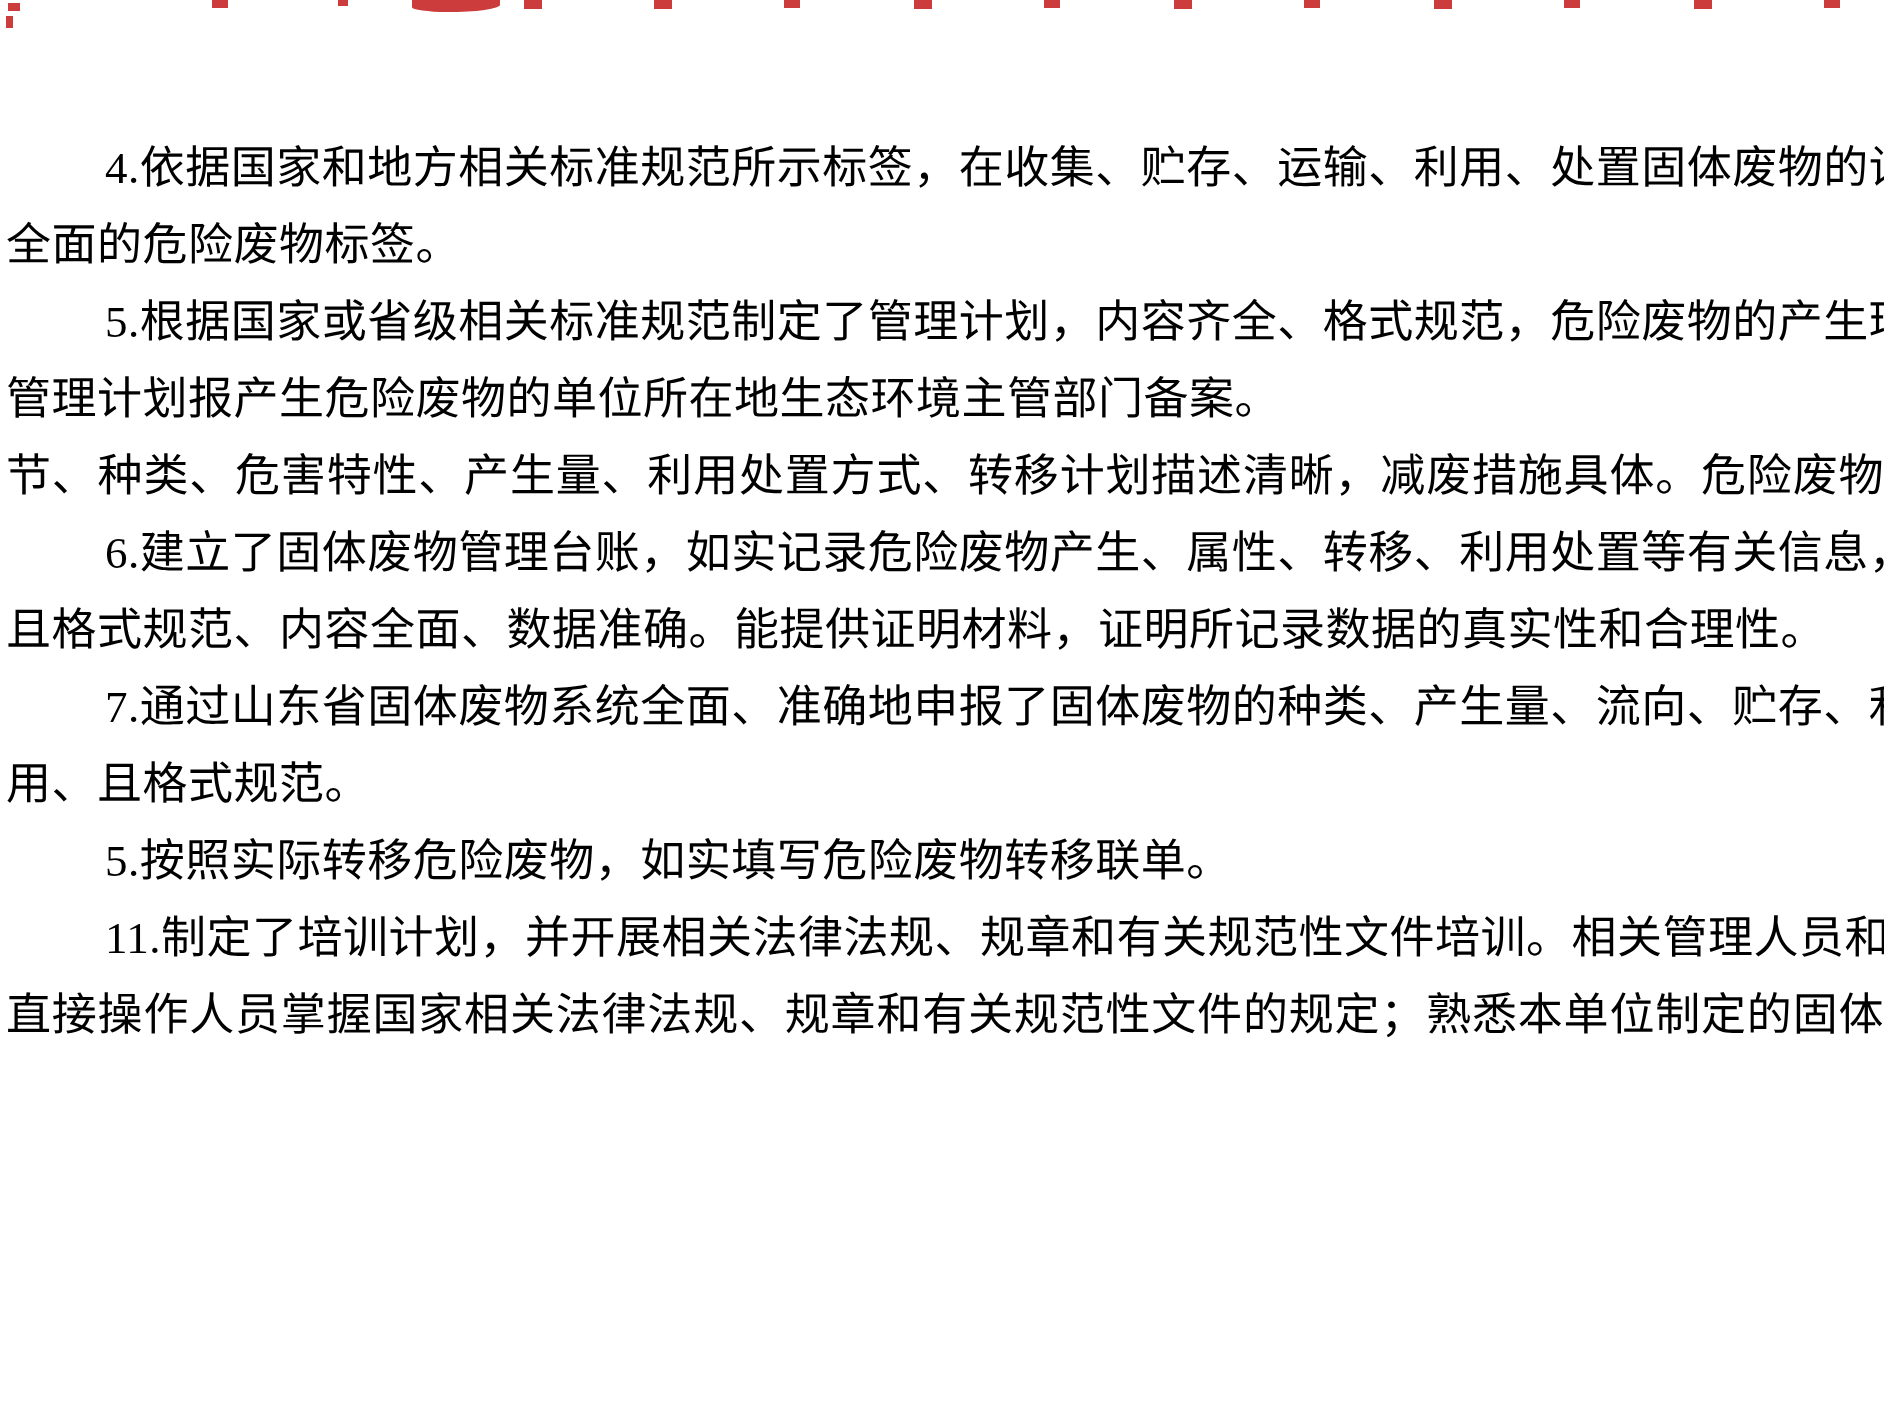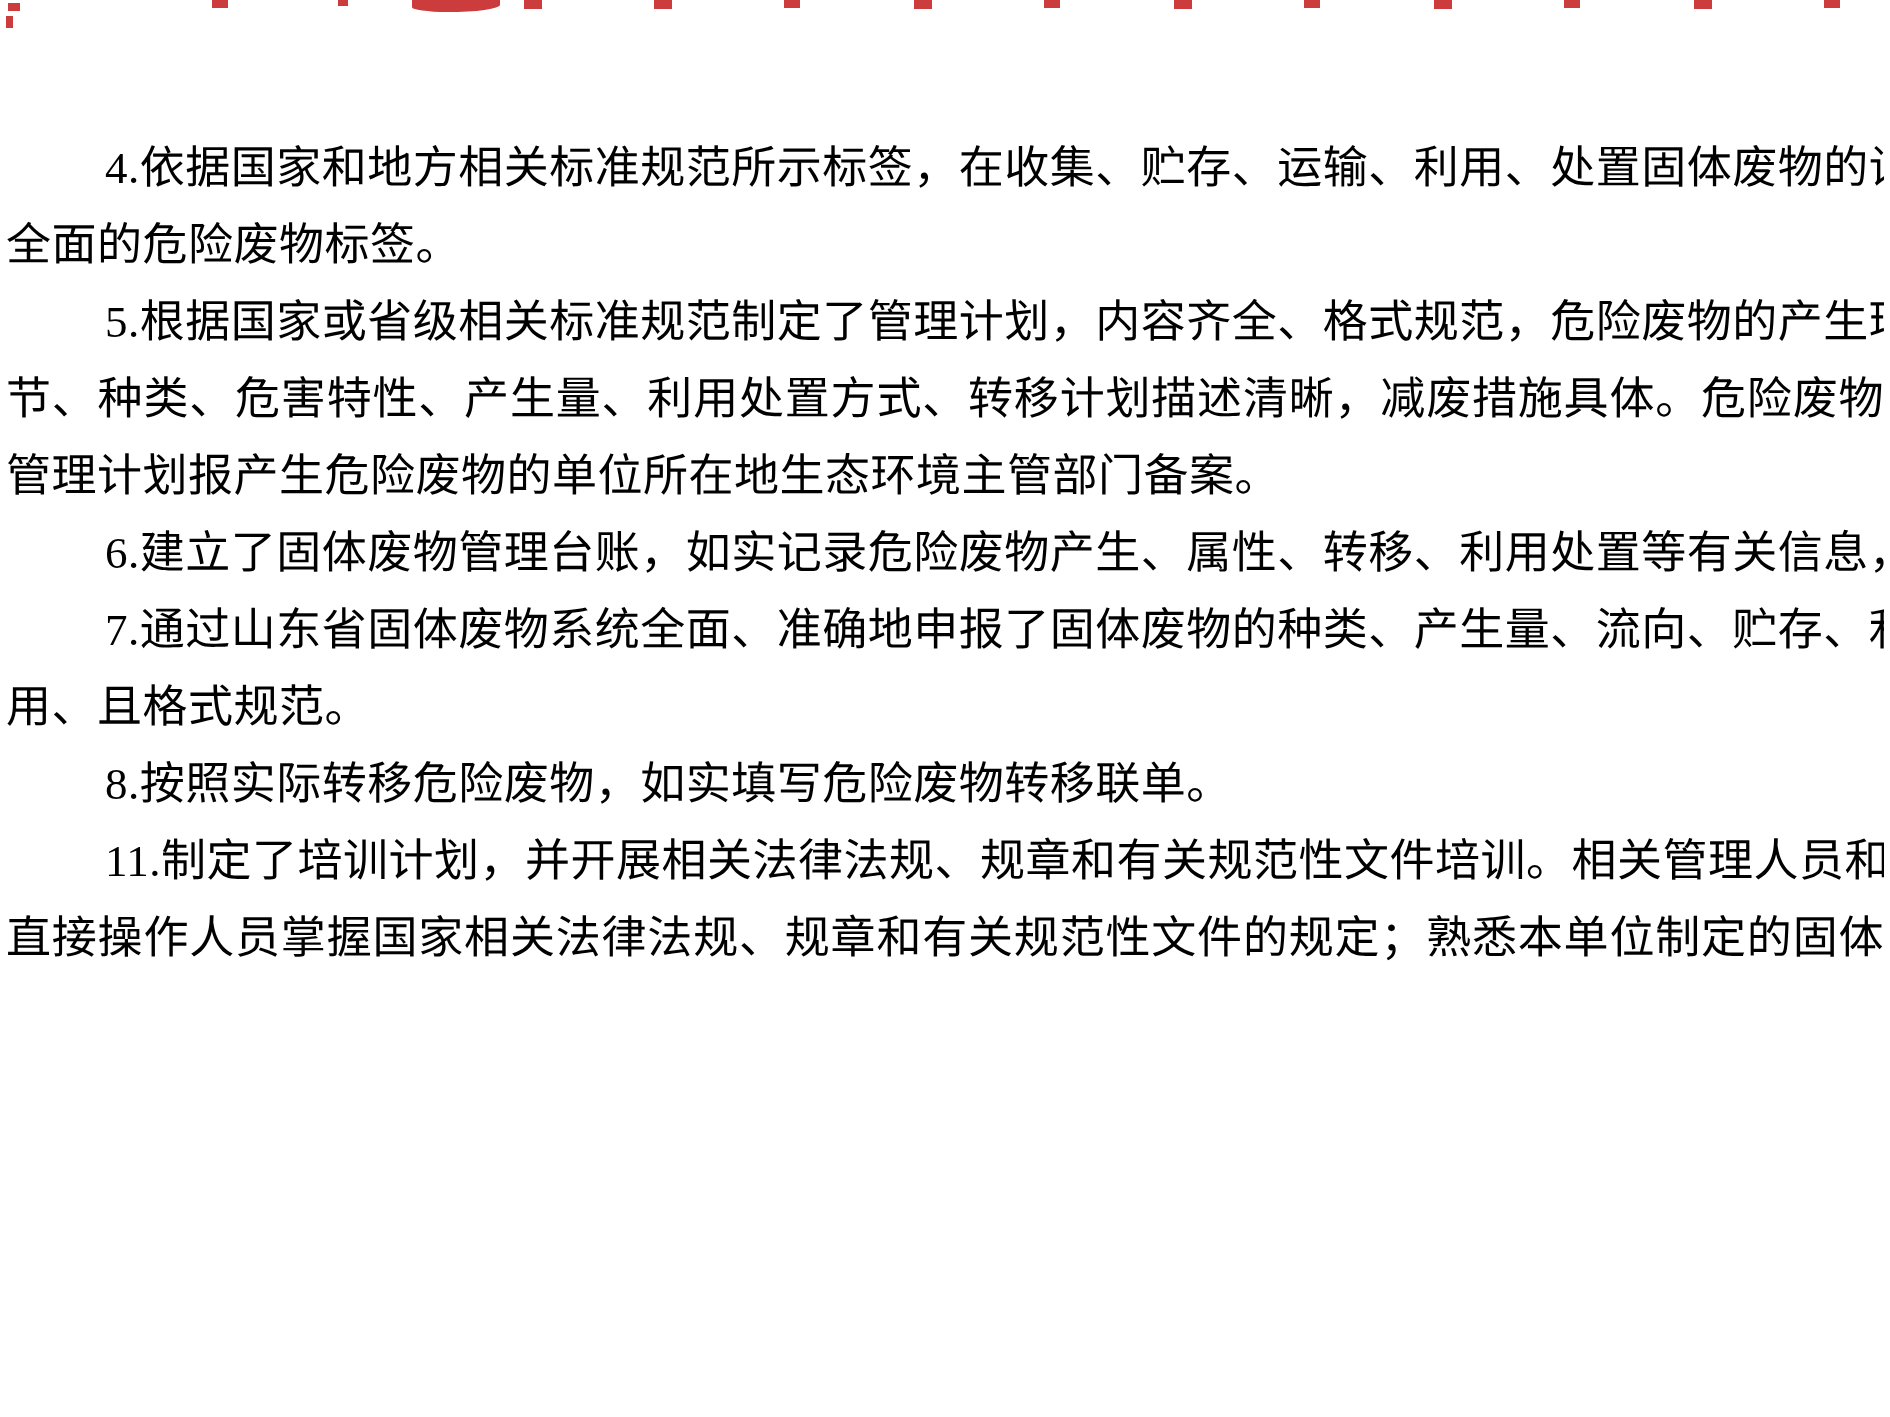--- a/index.html
+++ b/index.html
@@ -81,31 +81,32 @@
       <div class="frag" style="left: 1694px; top: 0px; width: 18px; height: 9px; background: rgb(205, 60, 60);"></div>
       <div class="frag" style="left: 1824px; top: 0px; width: 16px; height: 8px; background: rgb(205, 60, 60);"></div>
     </div>
   <div class="doc">
       <div class="para">
         <div class="line first fill">4.依据国家和地方相关标准规范所示标签，在收集、贮存、运输、利用、处置固体废物的设</div>
         <div class="line last">全面的危险废物标签。</div>
       </div>
       <div class="para">
         <div class="line first fill">5.根据国家或省级相关标准规范制定了管理计划，内容齐全、格式规范，危险废物的产生环</div>
+        <div class="line last">管理计划报产生危险废物的单位所在地生态环境主管部门备案。</div>
         <div class="line fill">节、种类、危害特性、产生量、利用处置方式、转移计划描述清晰，减废措施具体。危险废物</div>
-        <div class="line last">管理计划报产生危险废物的单位所在地生态环境主管部门备案。</div>
       </div>
       <div class="para">
         <div class="line first fill">6.建立了固体废物管理台账，如实记录危险废物产生、属性、转移、利用处置等有关信息，</div>
+        <div class="line last">且格式规范、内容全面、数据准确。能提供证明材料，证明所记录数据的真实性和合理性。</div>
       </div>
       <div class="para">
         <div class="line first fill">7.通过山东省固体废物系统全面、准确地申报了固体废物的种类、产生量、流向、贮存、利</div>
         <div class="line last">用、且格式规范。</div>
       </div>
       <div class="para">
-        <div class="line first last">8.按照实际转移危险废物，如实填写危险废物转移联单。</div>
+        <div class="line first last">5.按照实际转移危险废物，如实填写危险废物转移联单。</div>
       </div>
       <div class="para">
         <div class="line first fill">11.制定了培训计划，并开展相关法律法规、规章和有关规范性文件培训。相关管理人员和</div>
         <div class="line fill">直接操作人员掌握国家相关法律法规、规章和有关规范性文件的规定；熟悉本单位制定的固体</div>
       </div>
     </div>
 </div>
 
 </body></html>

